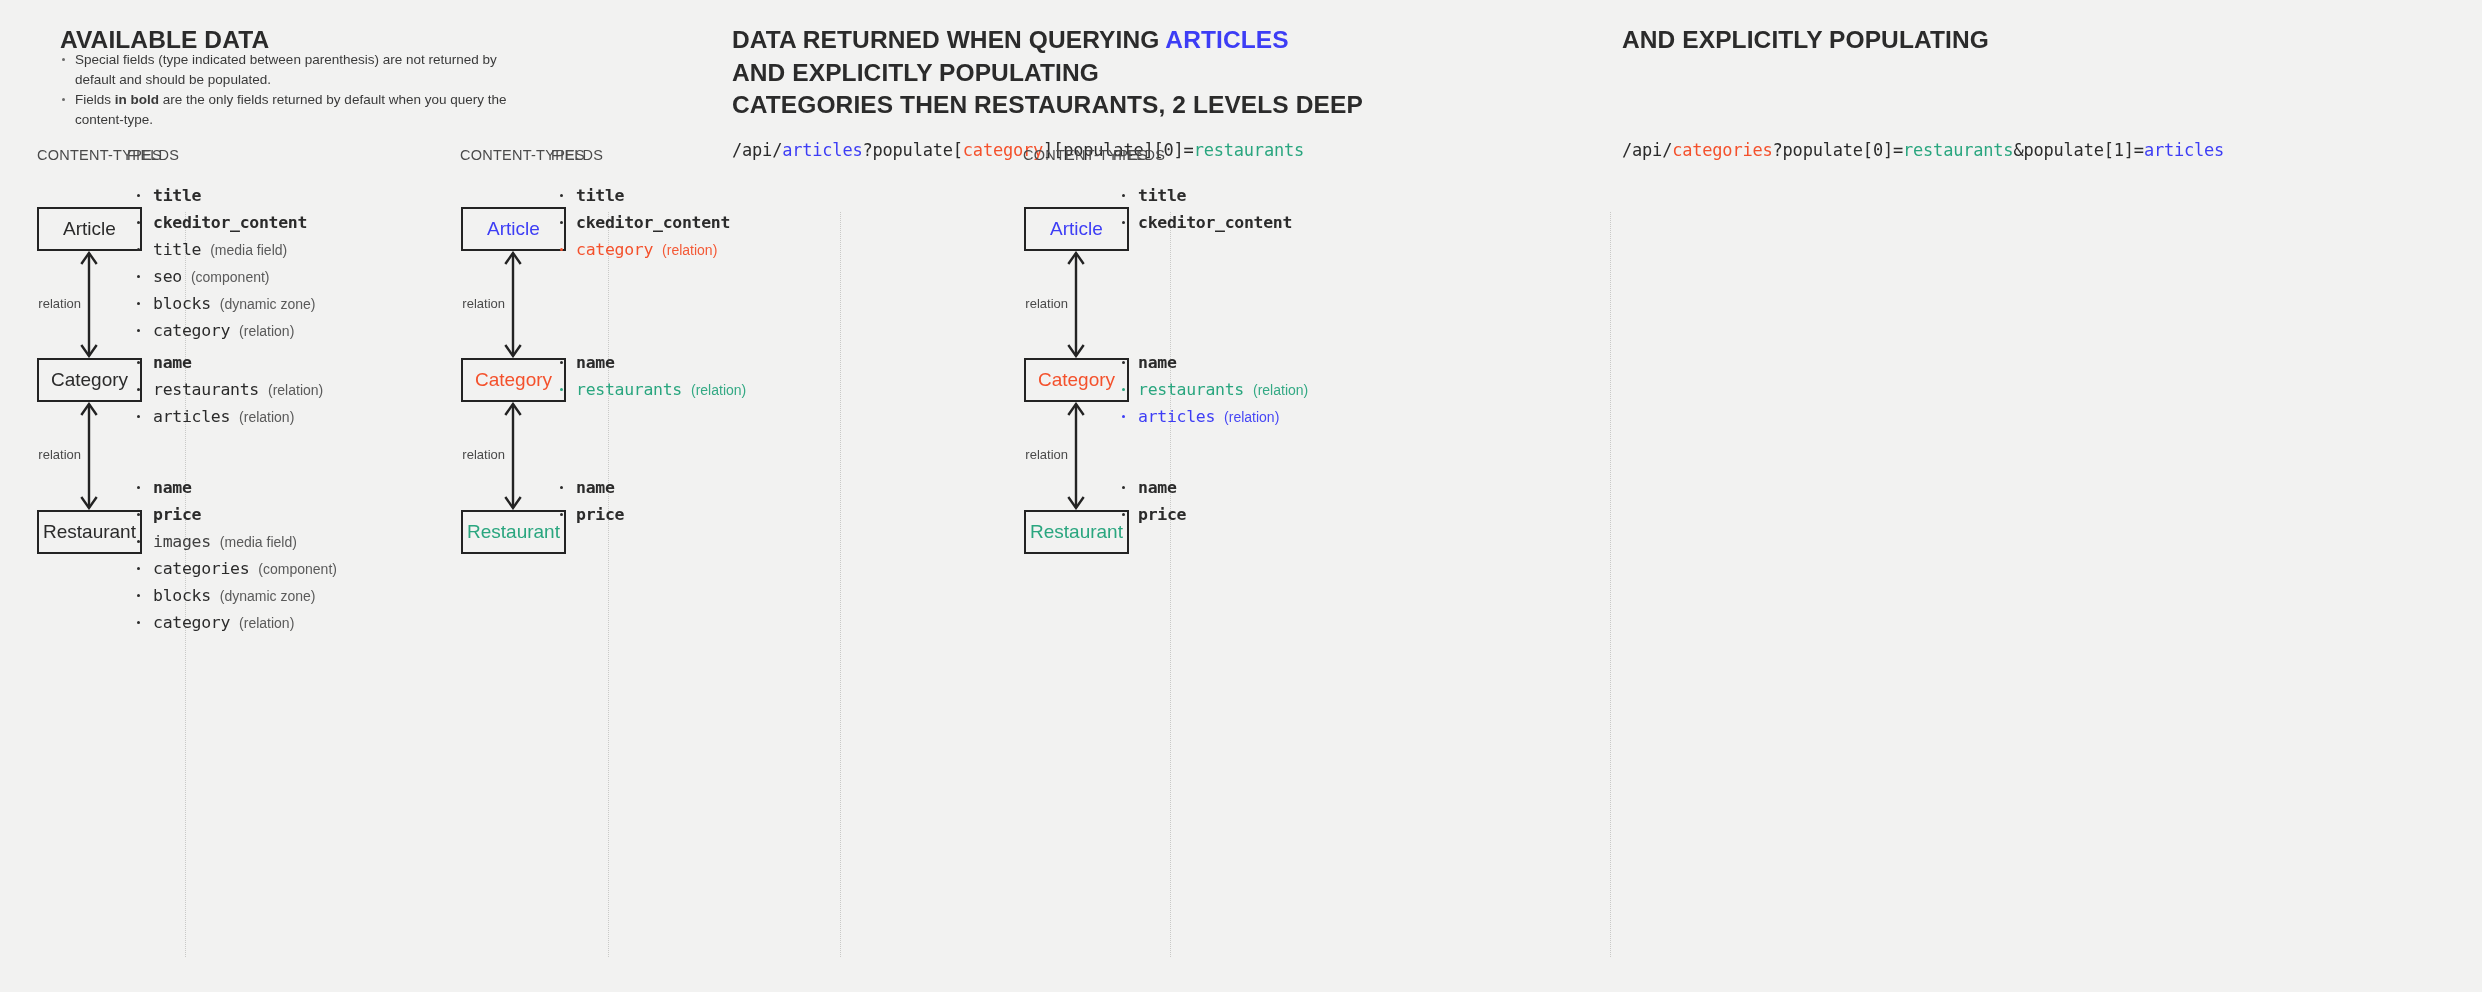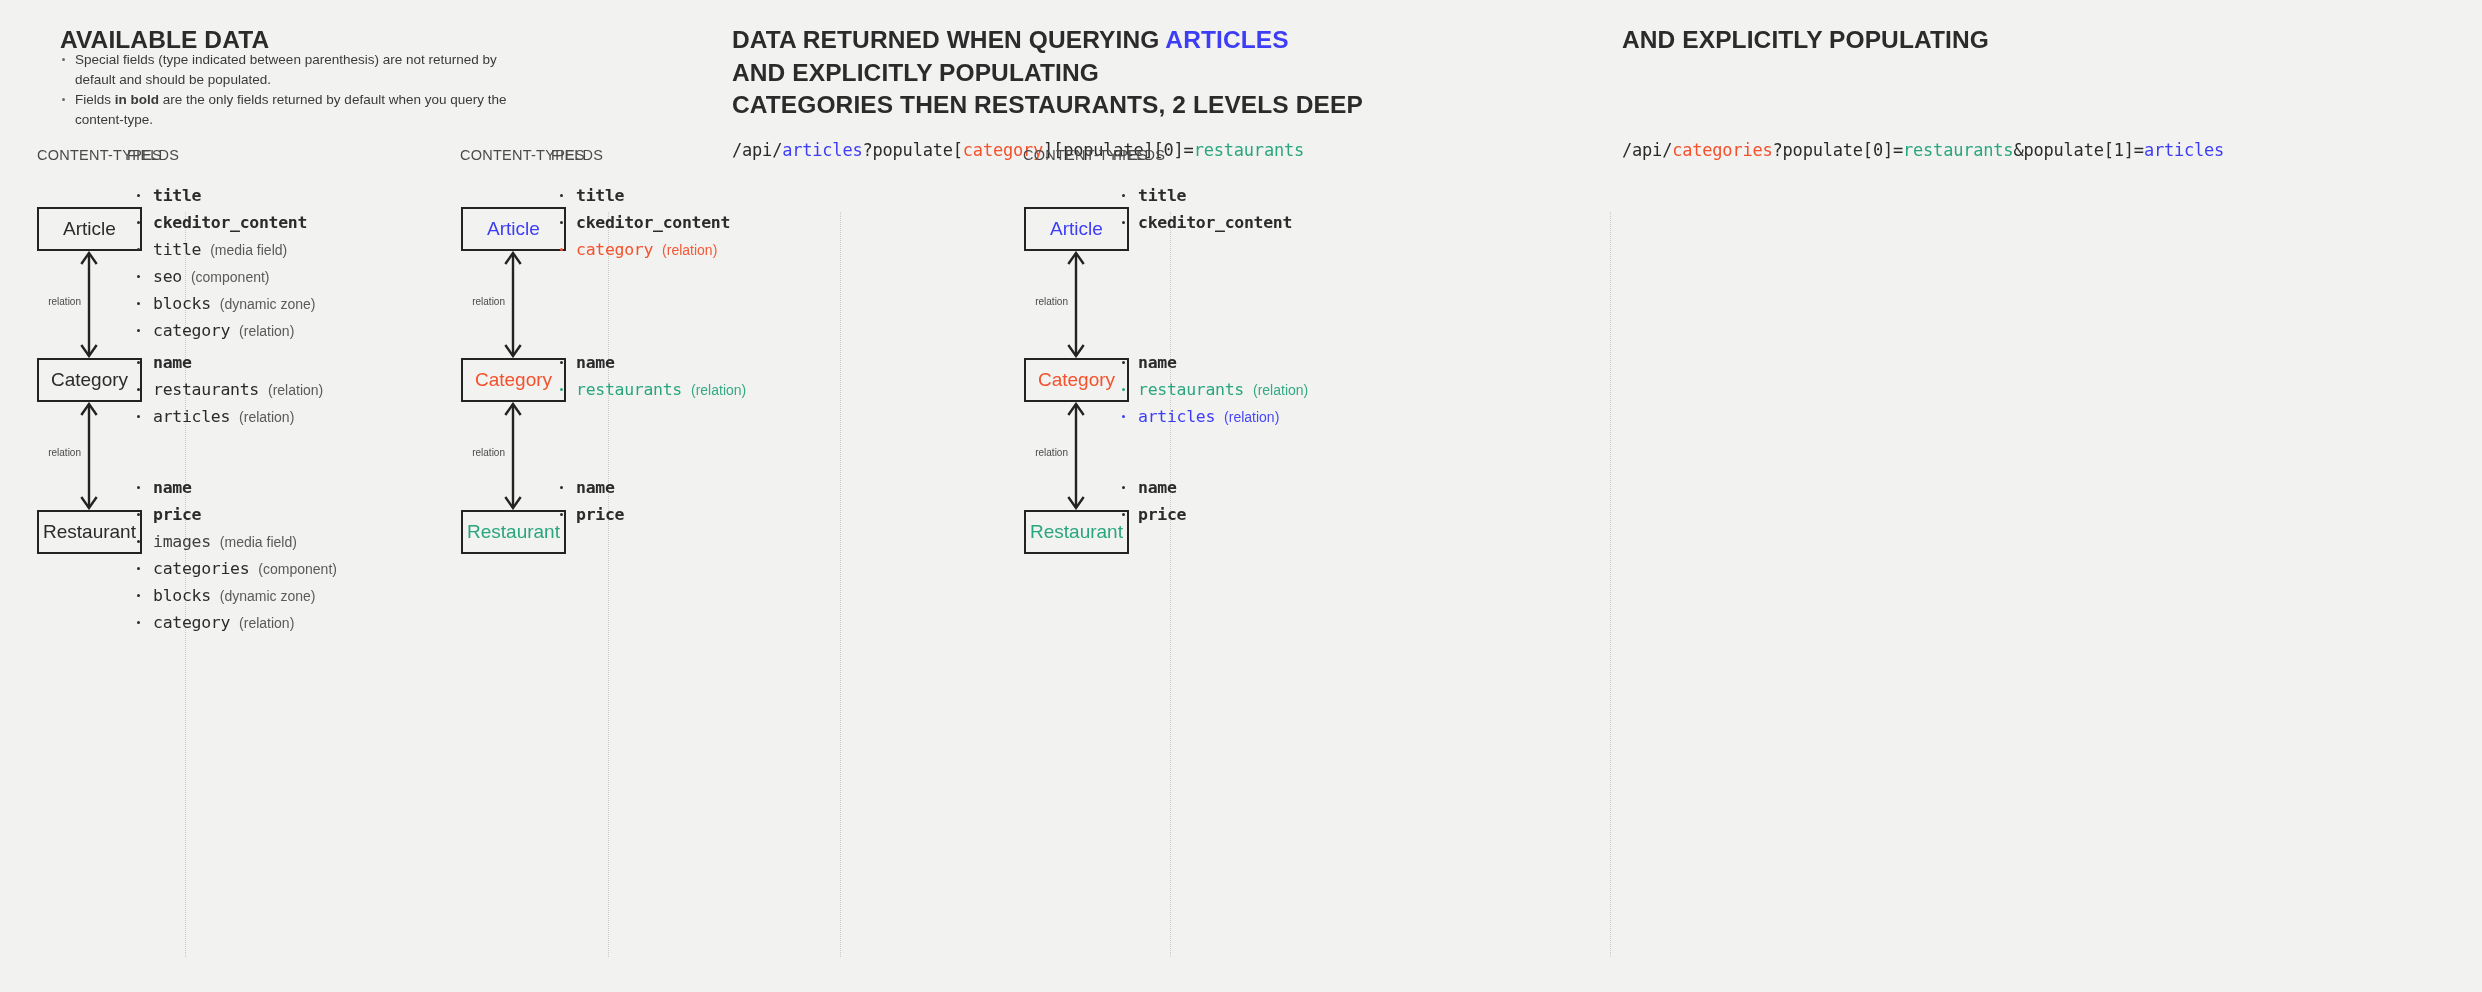--- a/index.html
+++ b/index.html
@@ -76,21 +76,21 @@
     background:#f2f2f1;
     display:flex;align-items:center;justify-content:center;
     font-size:19px;
     box-sizing:border-box;
   }
 
   
   .arrow{position:absolute;}
   .arrow-label{
     position:absolute;
-    font-size:10px;
+    font-size:13px;
     color:#4a4a4a;
     white-space:nowrap;
     text-align:right;
   }
 
   
   .field-list{position:absolute;}
   .field-row{
     position:relative;
     padding-left:20px;

